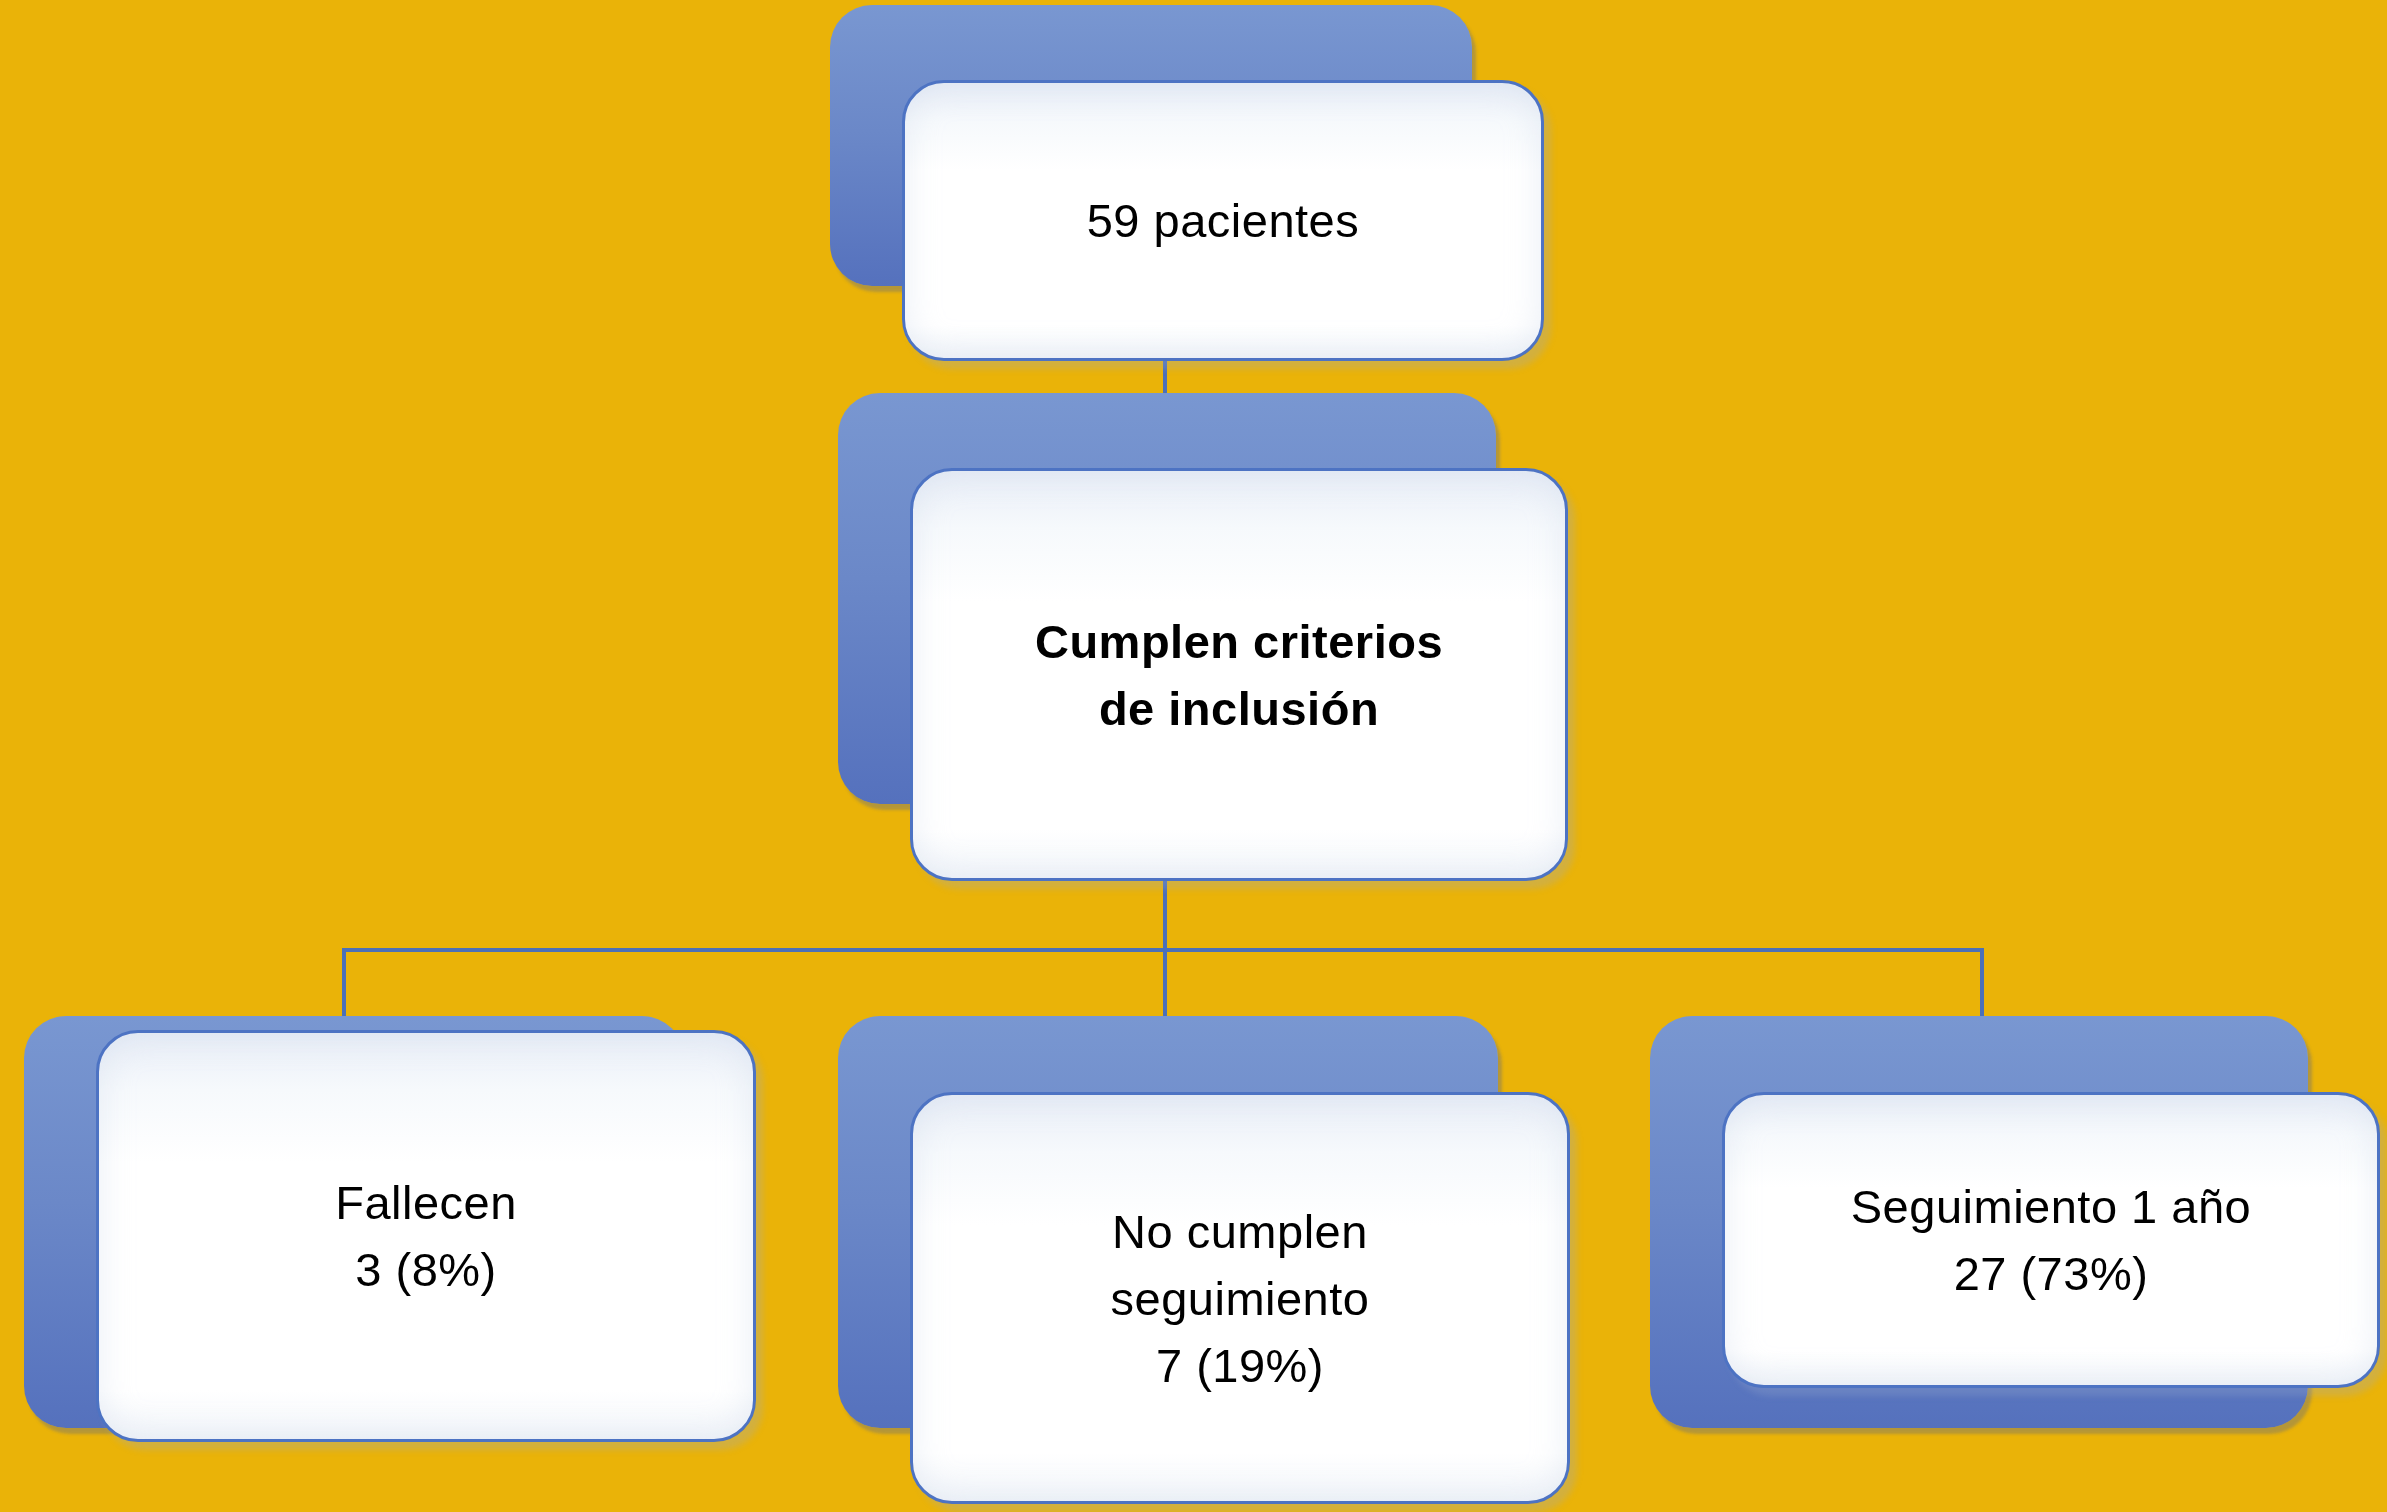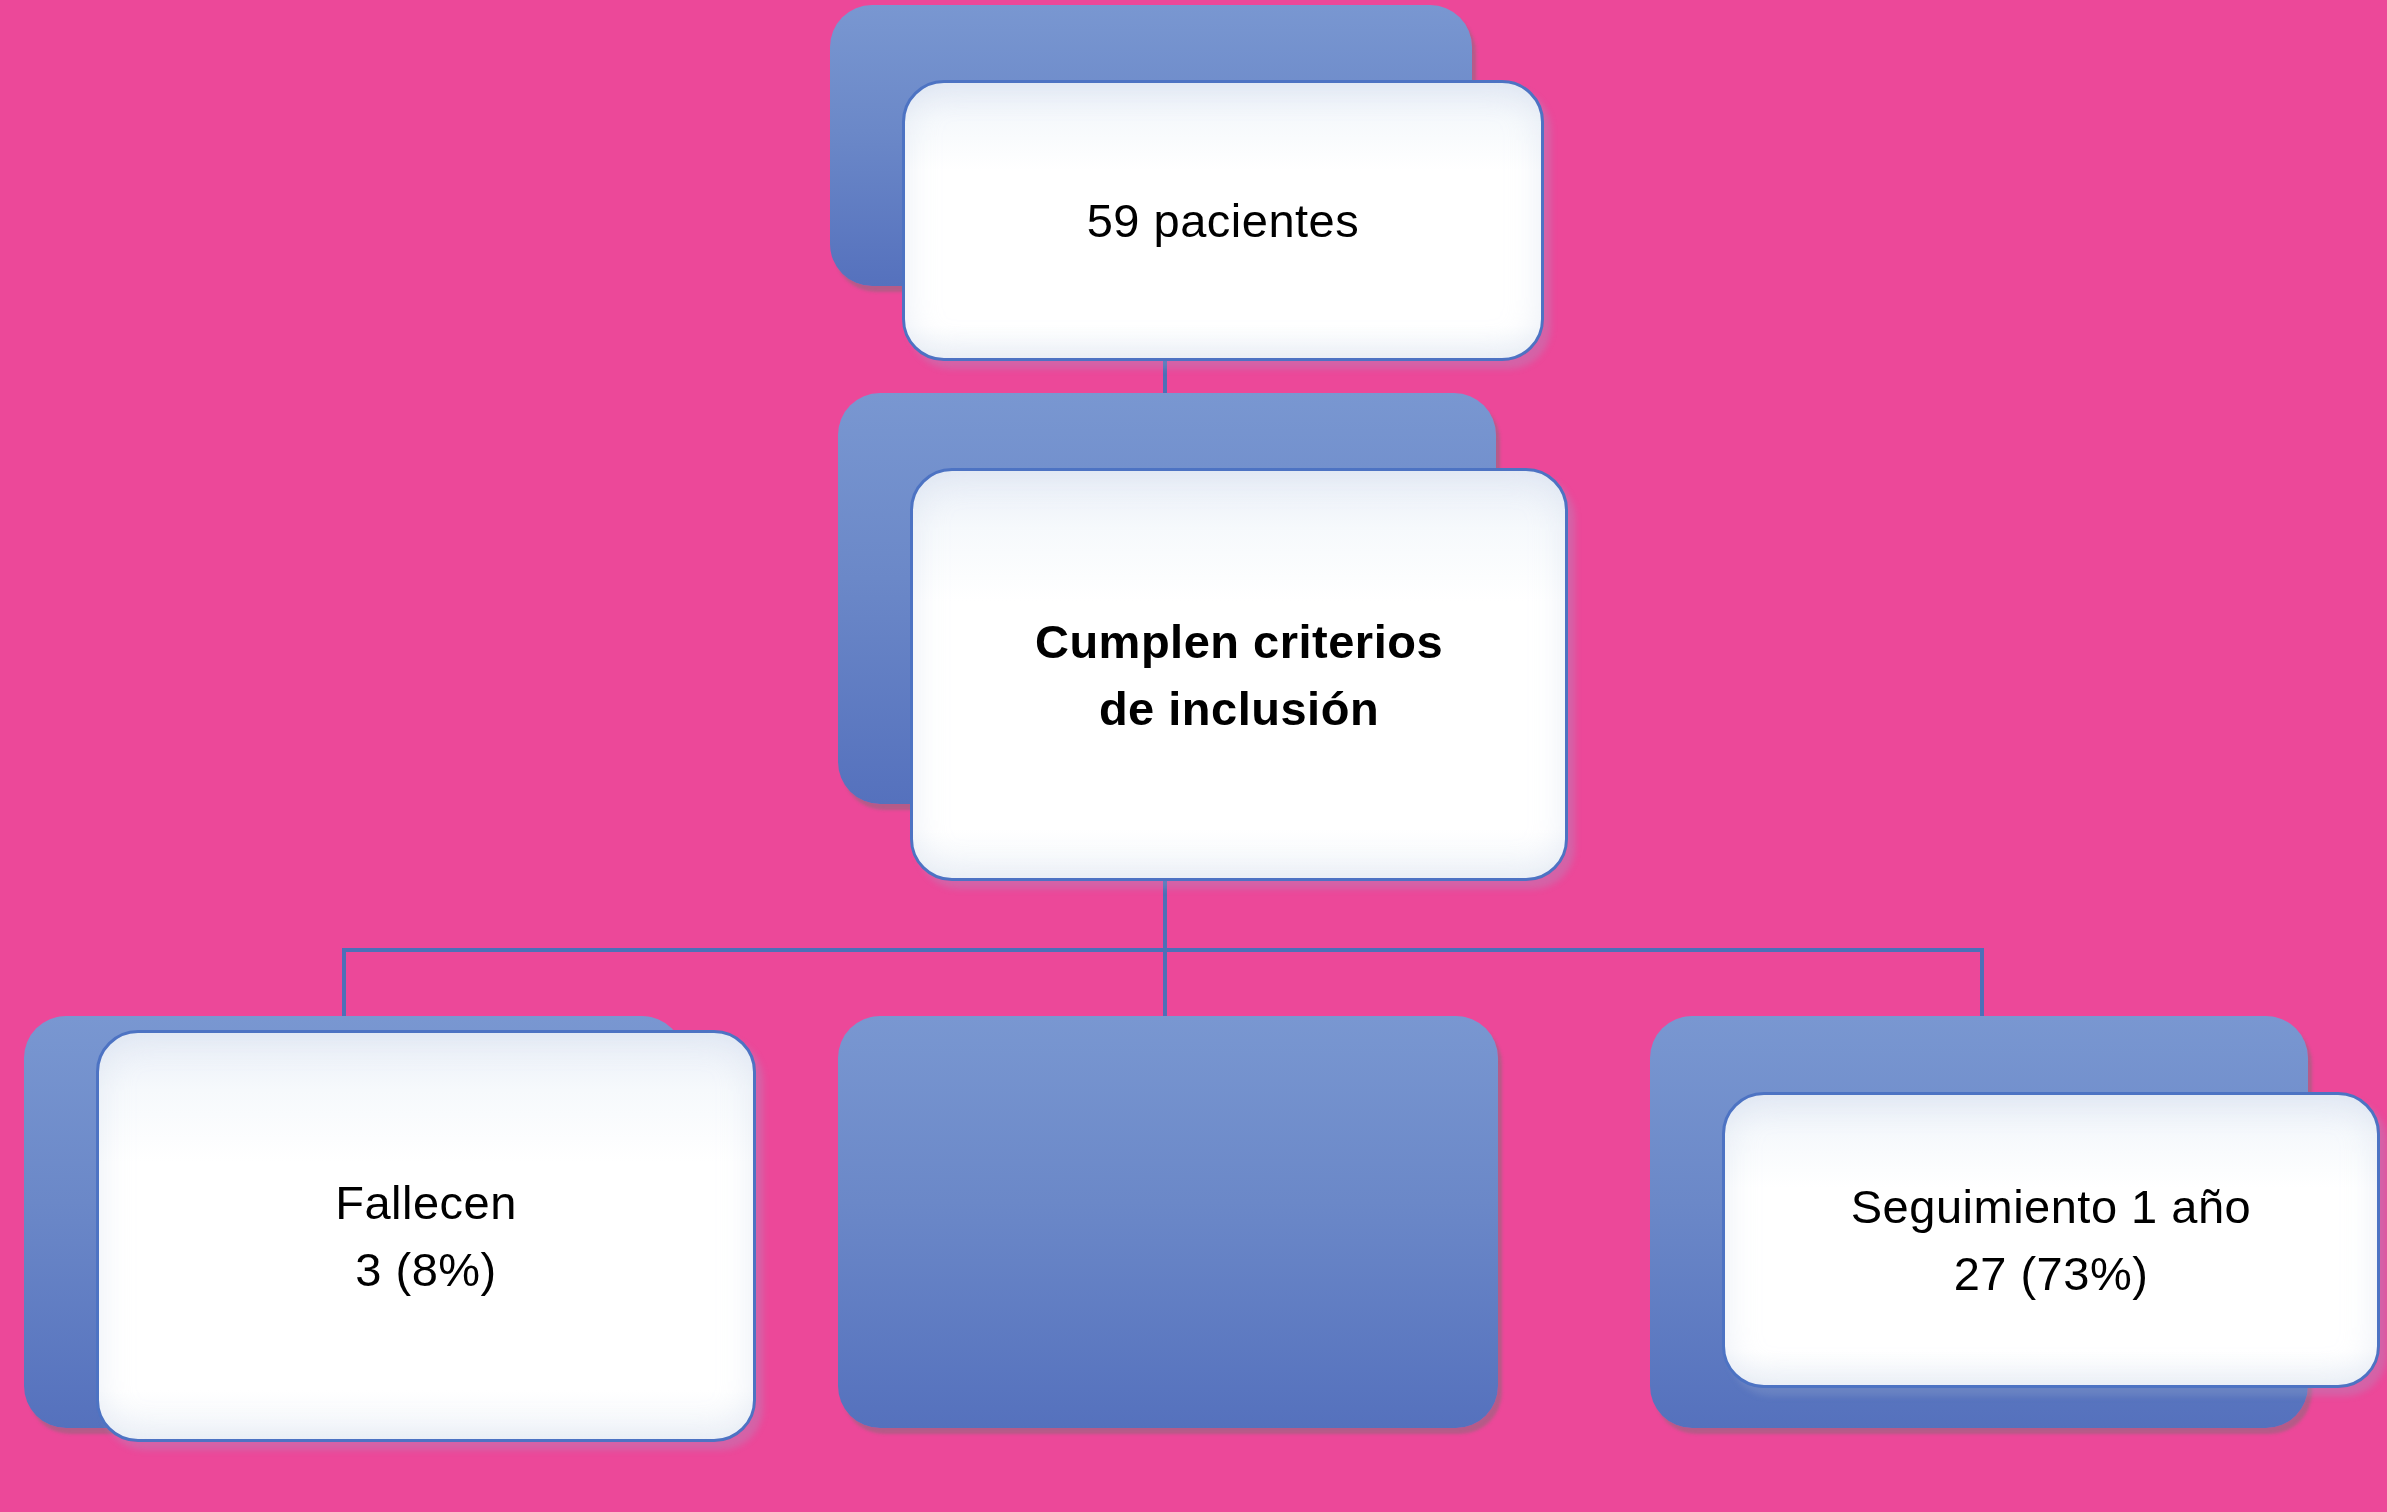--- a/index.html
+++ b/index.html
@@ -4,21 +4,21 @@
 <style>
   html, body {
     margin: 0;
     padding: 0;
     background: #ffffff;
   }
   .stage {
     position: relative;
     width: 2387px;
     height: 1512px;
-    background: #ec4899;
+    background: #eab308;
     font-family: "Liberation Sans", "DejaVu Sans", sans-serif;
     overflow: hidden;
   }
   
   .conn {
     position: absolute;
     background: #4c70b8;
     z-index: 1;
   }
   
@@ -99,20 +99,27 @@
 
   <div class="back n3-back"></div>
   <div class="front n3-front">
     <div class="label">
       <span>Fallecen</span>
       <span>3 (8%)</span>
     </div>
   </div>
 
   <div class="back n4-back"></div>
+  <div class="front n4-front">
+    <div class="label">
+      <span>No cumplen</span>
+      <span>seguimiento</span>
+      <span>7 (19%)</span>
+    </div>
+  </div>
 
   <div class="back n5-back"></div>
   <div class="front n5-front">
     <div class="label">
       <span>Seguimiento 1 año</span>
       <span>27 (73%)</span>
     </div>
   </div>
 
 </div>

